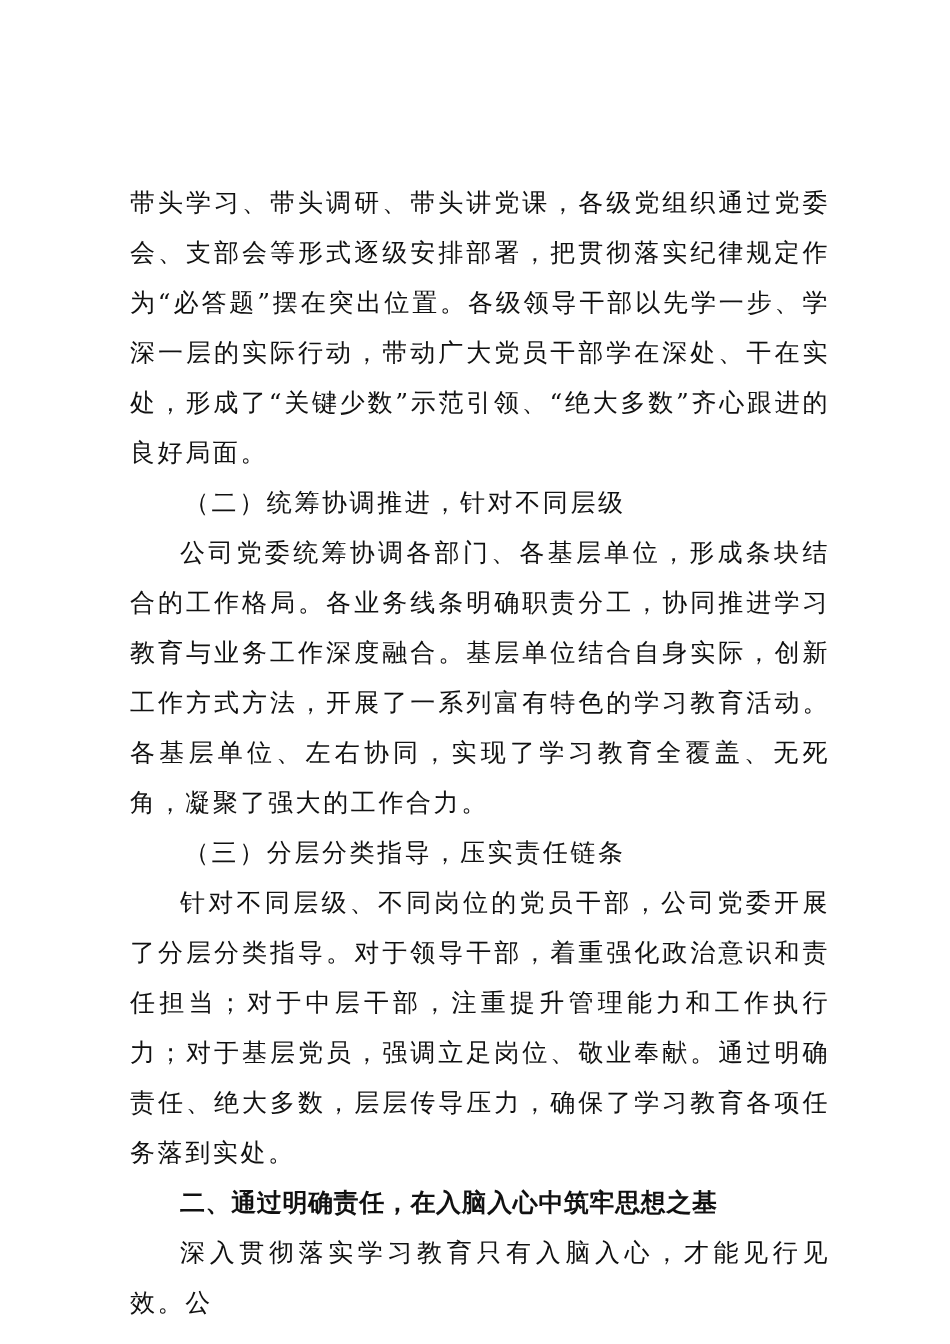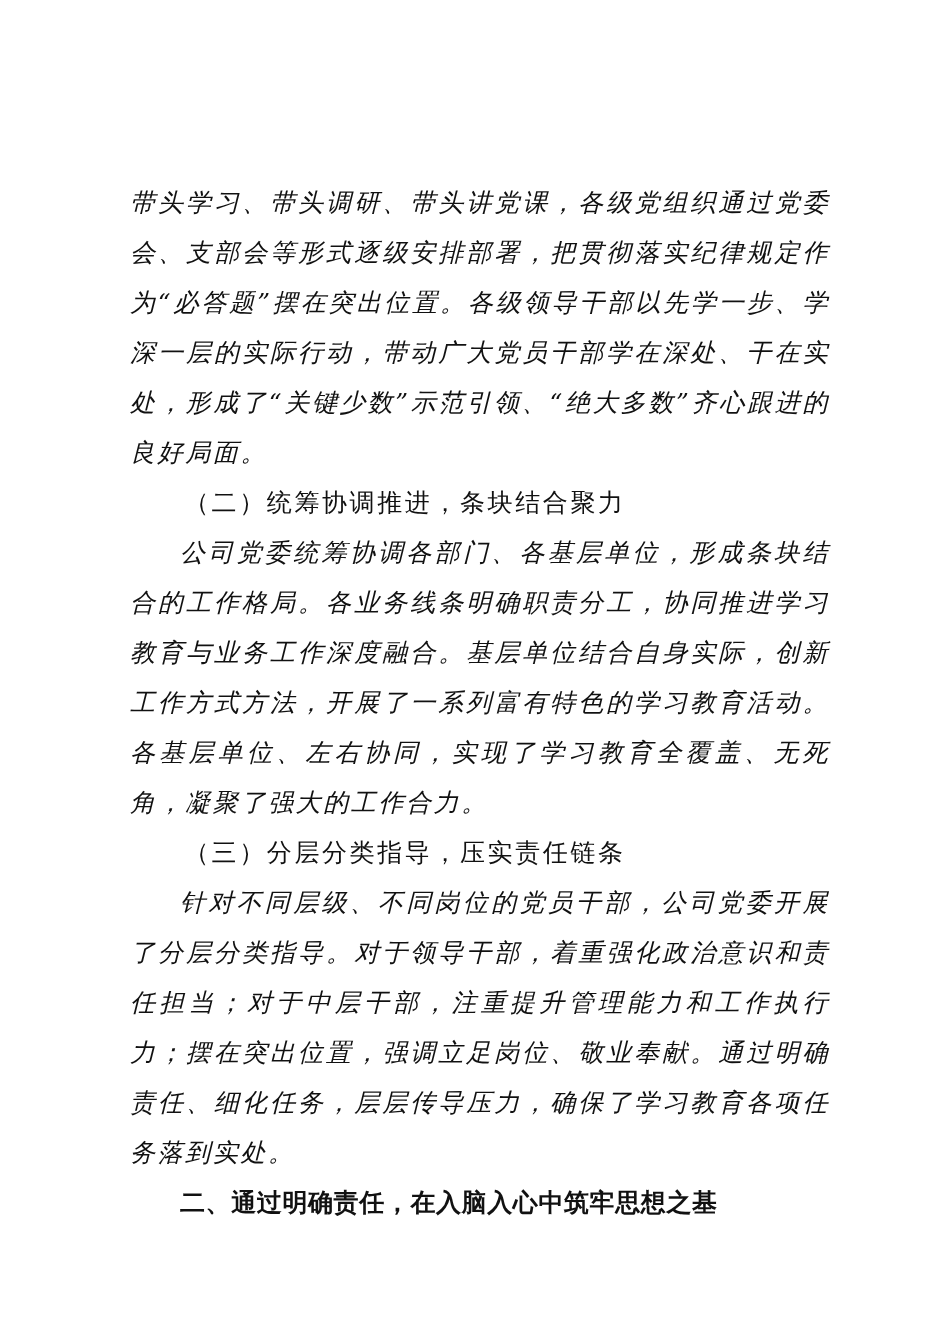--- a/index.html
+++ b/index.html
@@ -22,21 +22,20 @@
       font-family: "DejaVu Serif", "Liberation Serif", serif;
       font-size: 25px;
       line-height: 50px;
       letter-spacing: 2.6px;
     }
     .para {
       margin: 0;
       text-indent: 2em;
       text-align: justify;
       text-align-last: left;
-      font-style: italic;
     }
     .para.cont {
       text-indent: 0;
     }
     .subhead {
       margin: 0;
       text-indent: 2em;
       padding-left: 4px;
     }
     .head {
@@ -46,18 +45,19 @@
       font-weight: bold;
       letter-spacing: 0.6px;
       font-size: 25px;
     }
   </style>
 </head>
 <body>
 
 <div class="page">
   <p class="para cont">带头学习、带头调研、带头讲党课，各级党组织通过党委会、支部会等形式逐级安排部署，把贯彻落实纪律规定作为“必答题”摆在突出位置。各级领导干部以先学一步、学深一层的实际行动，带动广大党员干部学在深处、干在实处，形成了“关键少数”示范引领、“绝大多数”齐心跟进的良好局面。</p>
-  <p class="subhead">（二）统筹协调推进，条块结合聚力</p>
+  <p class="subhead">（二）统筹协调推进，针对不同层级</p>
   <p class="para">公司党委统筹协调各部门、各基层单位，形成条块结合的工作格局。各业务线条明确职责分工，协同推进学习教育与业务工作深度融合。基层单位结合自身实际，创新工作方式方法，开展了一系列富有特色的学习教育活动。各基层单位、左右协同，实现了学习教育全覆盖、无死角，凝聚了强大的工作合力。</p>
   <p class="subhead">（三）分层分类指导，压实责任链条</p>
-  <p class="para">针对不同层级、不同岗位的党员干部，公司党委开展了分层分类指导。对于领导干部，着重强化政治意识和责任担当；对于中层干部，注重提升管理能力和工作执行力；摆在突出位置，强调立足岗位、敬业奉献。通过明确责任、细化任务，层层传导压力，确保了学习教育各项任务落到实处。</p>
+  <p class="para">针对不同层级、不同岗位的党员干部，公司党委开展了分层分类指导。对于领导干部，着重强化政治意识和责任担当；对于中层干部，注重提升管理能力和工作执行力；对于基层党员，强调立足岗位、敬业奉献。通过明确责任、绝大多数，层层传导压力，确保了学习教育各项任务落到实处。</p>
   <p class="head">二、通过明确责任，在入脑入心中筑牢思想之基</p>
+  <p class="para">深入贯彻落实学习教育只有入脑入心，才能见行见效。公</p>
 </div>
 
 </body></html>

